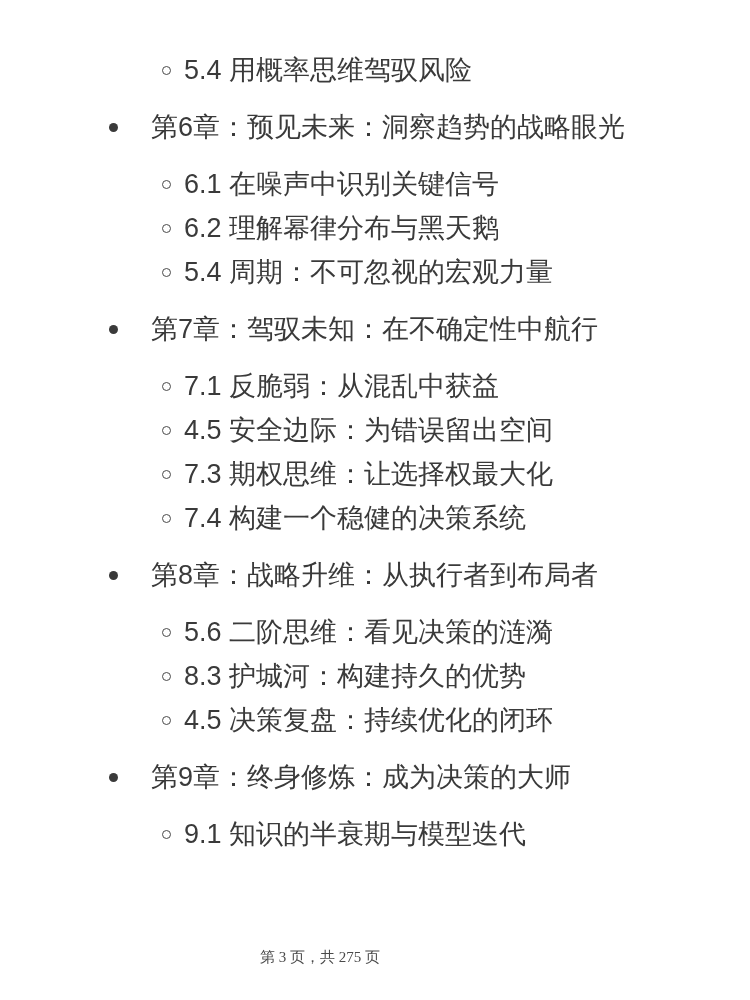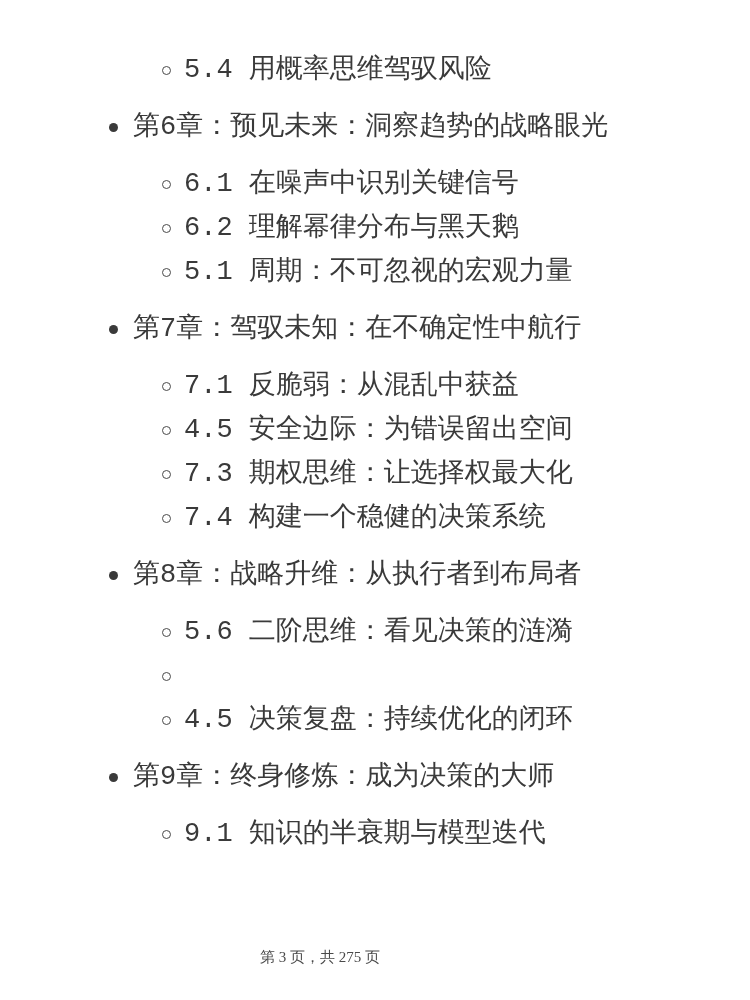--- a/index.html
+++ b/index.html
@@ -10,32 +10,32 @@
     width: 750px;
     height: 1000px;
     background: #ffffff;
     font-family: "Liberation Sans", "DejaVu Sans", sans-serif;
     color: #3a3a3a;
     position: relative;
     overflow: hidden;
   }
   .toc {
     padding-top: 48px;
-    font-family: Liberation Mono, monospace;
   }
   .item {
     display: flex;
     align-items: center;
     height: 44px;
     font-size: 27px;
     line-height: 44px;
     white-space: nowrap;
   }
   .item.chapter {
     margin: 13px 10px 13px 109px;
+    gap: 18px;
   }
   .item.sub {
     margin-left: 162px;
   }
   .bullet {
     flex: 0 0 auto;
     display: inline-block;
   }
   .bullet.disc {
     width: 9px;
@@ -84,21 +84,21 @@
     <div class="item sub">
       <span class="bullet ring"></span>
       <span class="label">6.1 在噪声中识别关键信号</span>
     </div>
     <div class="item sub">
       <span class="bullet ring"></span>
       <span class="label">6.2 理解幂律分布与黑天鹅</span>
     </div>
     <div class="item sub">
       <span class="bullet ring"></span>
-      <span class="label">5.1 周期：不可忽视的宏观力量</span>
+      <span class="label">5.4 周期：不可忽视的宏观力量</span>
     </div>
     <div class="item chapter">
       <span class="bullet disc"></span>
       <span class="label">第7章：驾驭未知：在不确定性中航行</span>
     </div>
     <div class="item sub">
       <span class="bullet ring"></span>
       <span class="label">7.1 反脆弱：从混乱中获益</span>
     </div>
     <div class="item sub">
@@ -116,20 +116,21 @@
     <div class="item chapter">
       <span class="bullet disc"></span>
       <span class="label">第8章：战略升维：从执行者到布局者</span>
     </div>
     <div class="item sub">
       <span class="bullet ring"></span>
       <span class="label">5.6 二阶思维：看见决策的涟漪</span>
     </div>
     <div class="item sub">
       <span class="bullet ring"></span>
+      <span class="label">8.3 护城河：构建持久的优势</span>
     </div>
     <div class="item sub">
       <span class="bullet ring"></span>
       <span class="label">4.5 决策复盘：持续优化的闭环</span>
     </div>
     <div class="item chapter">
       <span class="bullet disc"></span>
       <span class="label">第9章：终身修炼：成为决策的大师</span>
     </div>
     <div class="item sub">

